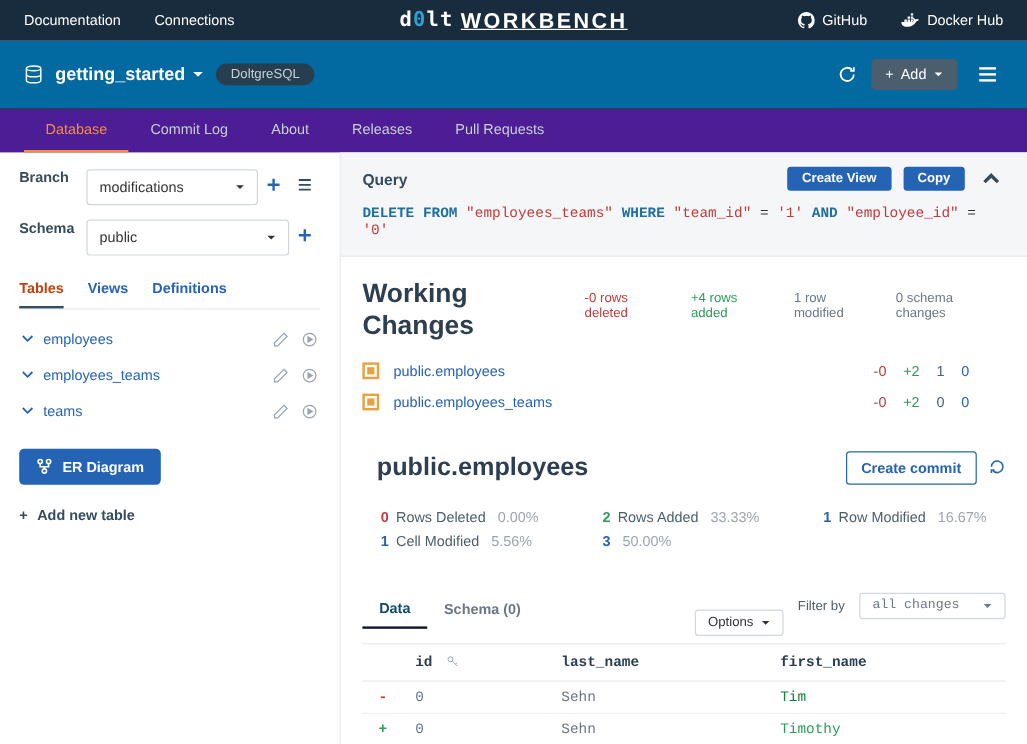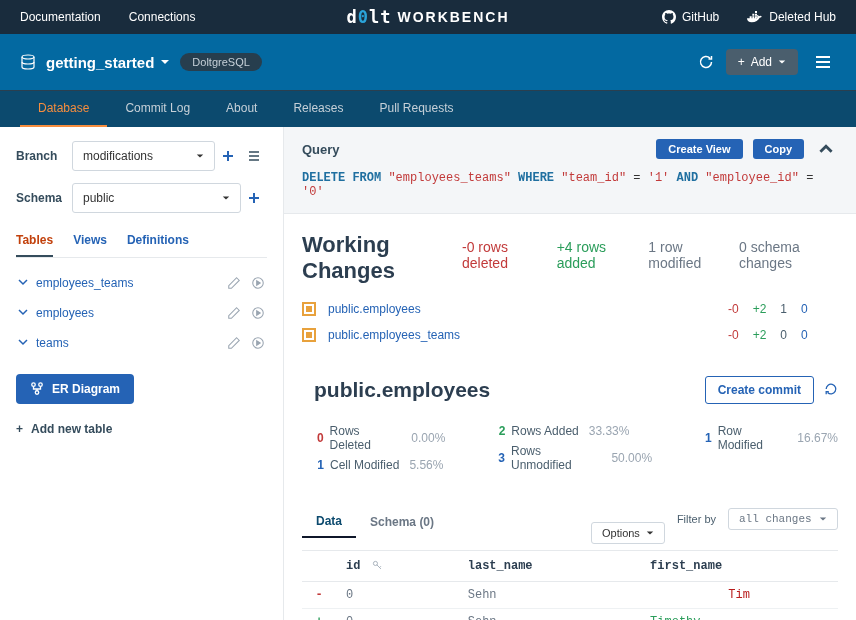--- a/index.html
+++ b/index.html
@@ -6,45 +6,45 @@
 body { font-family: -apple-system, BlinkMacSystemFont, "Segoe UI", Helvetica, Arial, sans-serif; font-size: 13px; color: #333; background: #fff; width: 856px; }
 .mono { font-family: "SFMono-Regular", Consolas, "Liberation Mono", Menlo, monospace; }
 
 
 .topbar { background: #192c3d; color: #fff; height: 34px; display: flex; align-items: center; padding: 0 20px; }
 .topbar .tleft { display: flex; gap: 28px; }
 .topbar a { color: #fff; font-size: 12px; }
 .topbar .brand { position: absolute; left: 50%; transform: translateX(-50%); display: flex; align-items: center; gap: 6px; font-weight: 700; letter-spacing: 1px; }
 .topbar .brand .logo { font-family: "SFMono-Regular", Consolas, monospace; font-weight: 700; font-size: 17px; color: #fff; }
 .topbar .brand .logo .o { color: #2aa3d9; }
-.topbar .brand .wb { font-size: 14px; letter-spacing: 2px; }
+.topbar .brand .wb { font-size: 18px; letter-spacing: 2px; text-decoration: underline; }
 .topbar .tright { margin-left: auto; display: flex; gap: 28px; align-items: center; font-size: 12px; }
 
 
 .repobar { background: #0369a1; color: #fff; height: 56px; display: flex; align-items: center; padding: 0 20px; }
 .repobar .dbicon { margin-right: 10px; }
 .repobar .dbname { font-weight: 600; font-size: 15px; margin-right: 6px; }
 .repobar .pill { background: #273e4e; color: #c6d0d8; border-radius: 12px; padding: 3px 12px; font-size: 11px; margin-left: 10px; }
 .repobar .rright { margin-left: auto; display: flex; gap: 12px; align-items: center; }
 .addbtn { background: #4a5e6d; color: #fff; border-radius: 4px; padding: 6px 12px; display: flex; align-items: center; gap: 6px; font-size: 12px; }
 .hamb { display: flex; flex-direction: column; gap: 3px; padding: 6px; }
 .hamb span { width: 14px; height: 2px; background: #fff; }
 
 
-.navbar { background: #0c4a6e; display: flex; padding: 0 20px; border-top: 1px solid #2a3f4f; }
+.navbar { background: #4c1d95; display: flex; padding: 0 20px; border-top: 1px solid #2a3f4f; }
 .navbar .ntab { color: #c6d0d8; font-size: 12px; padding: 10px 18px; cursor: pointer; }
 .navbar .ntab.active { color: #f68d3e; border-bottom: 2px solid #f68d3e; }
 
 
 .main { display: flex; }
 .sidebar { width: 284px; padding: 14px 16px 20px 16px; border-right: 1px solid #e6e9ec; }
 .content { flex: 1; }
 
 
-.srow { display: flex; align-items: center; margin-bottom: 12px; }
+.srow { display: flex; margin-bottom: 12px; }
 .srow label { width: 56px; font-weight: 600; font-size: 12px; color: #354c5c; }
 .sel { flex: 1; border: 1px solid #d0d7de; border-radius: 3px; height: 30px; display: flex; align-items: center; padding: 0 10px; justify-content: space-between; font-size: 12px; color: #333; background: #fff; }
 .iconbtn { width: 26px; height: 26px; display: flex; align-items: center; justify-content: center; color: #2563b5; cursor: pointer; }
 
 
 .stabs { display: flex; gap: 20px; margin-top: 20px; border-bottom: 1px solid #e6e9ec; padding-bottom: 0; }
 .stabs .stab { font-size: 12px; font-weight: 600; color: #2563b5; padding-bottom: 8px; cursor: pointer; }
 .stabs .stab.active { color: #c2410c; border-bottom: 2px solid #354c5c; }
 
 
@@ -65,21 +65,21 @@
 .btn-blue { background: #2563b5; color: #fff; border-radius: 3px; padding: 4px 12px; font-size: 11px; font-weight: 600; cursor: pointer; }
 .chev { width: 24px; height: 24px; display: flex; align-items: center; justify-content: center; color: #354c5c; cursor: pointer; }
 .sql { margin-top: 10px; font-size: 12px; }
 .sql .kw { color: #1f6fa0; font-weight: 700; }
 .sql .str { color: #c23a3a; }
 
 
 .wc { padding: 18px 18px 10px 18px; }
 .wchead { display: flex; align-items: baseline; }
 .wchead h2 { color: #2c3e50; font-size: 22px; font-weight: 700; }
-.wchead .stats { margin-left: auto; display: flex; gap: 14px; font-size: 14px; color: #6b7785; }
+.wchead .stats { margin-left: auto; display: flex; gap: 14px; font-size: 11px; color: #6b7785; }
 .wchead .stats .del { color: #c23a3a; }
 .wchead .stats .add { color: #2a9d5a; }
 
 .wclist { margin-top: 12px; }
 .wcrow { display: flex; align-items: center; padding: 6px 0; font-size: 12px; }
 .sq { width: 14px; height: 14px; border: 2px solid #e8a13c; display: flex; align-items: center; justify-content: center; margin-right: 12px; }
 .sq .inner { width: 6px; height: 6px; background: #e8a13c; }
 .wcrow .tname { color: #2563b5; font-weight: 500; }
 .wcrow .nums { margin-left: auto; display: flex; gap: 14px; font-size: 12px; width: 110px; }
 .wcrow .nums .d { color: #c23a3a; }
@@ -102,32 +102,32 @@
 .statitem.green .n { color: #2a9d5a; }
 .statitem.blue .n { color: #2563b5; }
 .statitem .pct { color: #9aa5b1; margin-left: 4px; }
 
 
 .dtabs { display: flex; align-items: center; margin-top: 22px; border-bottom: 1px solid #e6e9ec; }
 .dtabs .dtab { padding: 8px 14px; font-size: 12px; color: #6b7785; font-weight: 600; cursor: pointer; }
 .dtabs .dtab.active { color: #0c4a6e; border-bottom: 2px solid #0f172a; }
 .dtabs .dright { margin-left: auto; display: flex; gap: 12px; align-items: center; padding-bottom: 6px; }
 .optbtn { border: 1px solid #d0d7de; border-radius: 3px; padding: 4px 10px; font-size: 11px; display: flex; align-items: center; gap: 6px; cursor: pointer; margin-top: 28px; }
-.filter { border: 1px solid #d0d7de; border-radius: 3px; padding: 4px 10px; font-size: 11px; width: 110px; display: flex; align-items: center; justify-content: space-between; color: #6b7785; }
+.filter { border: 1px solid #d0d7de; border-radius: 3px; padding: 4px 10px; font-size: 11px; width: 122px; display: flex; align-items: center; justify-content: space-between; color: #6b7785; }
 
 
 table.diff { width: 100%; border-collapse: collapse; margin-top: 0; font-size: 12px; }
 table.diff th { text-align: left; padding: 8px 10px; font-weight: 700; color: #2c3e50; border-bottom: 1px solid #e6e9ec; }
 table.diff td { padding: 6px 10px; border-bottom: 1px solid #eef1f3; color: #6b7785; }
 table.diff tr.addrow td { background: #e3f3e8; }
 table.diff td.sign { width: 34px; text-align: center; font-weight: 700; }
 table.diff tr.delrow td.sign { color: #c23a3a; }
 table.diff tr.addrow td.sign { color: #2a9d5a; }
 table.diff tr.modrow td.sign { color: #2a9d5a; }
-table.diff td.changed { color: #b91c1c; text-align: center; }
+table.diff td.changed { color: #15803d; }
 table.diff td.changedg { color: #2a9d5a; }
 .pk svg { vertical-align: middle; margin-left: 4px; }
 
 svg { display: inline-block; }
 </style>
 </head>
 <body>
 
 <div class="topbar">
   <div class="tleft">
@@ -142,21 +142,21 @@
     <span style="display:flex;align-items:center;gap:6px;">
       <svg width="14" height="14" viewBox="0 0 16 16" fill="#fff">
           <path d="M8 0C3.58 0 0 3.58 0 8c0 3.54 2.29 6.53 5.47 7.59.4.07.55-.17.55-.38v-1.34c-2.23.48-2.7-1.07-2.7-1.07-.36-.93-.89-1.17-.89-1.17-.73-.5.06-.49.06-.49.8.06 1.23.83 1.23.83.72 1.23 1.88.87 2.34.67.07-.52.28-.88.51-1.08-1.78-.2-3.64-.89-3.64-3.95 0-.87.31-1.59.82-2.15-.08-.2-.36-1.02.08-2.12 0 0 .67-.21 2.2.82.64-.18 1.32-.27 2-.27s1.36.09 2 .27c1.53-1.04 2.2-.82 2.2-.82.44 1.1.16 1.92.08 2.12.51.56.82 1.27.82 2.15 0 3.07-1.87 3.75-3.65 3.95.29.25.54.73.54 1.48v2.2c0 .21.15.46.55.38C13.71 14.53 16 11.54 16 8c0-4.42-3.58-8-8-8z"></path>
         </svg>
       <span>GitHub</span>
     </span>
     <span style="display:flex;align-items:center;gap:6px;">
       <svg width="16" height="12" viewBox="0 0 24 18" fill="#fff">
           <path d="M4 8h3v3H4zm4 0h3v3H8zm4 0h3v3h-3zm-4-4h3v3H8zm4 0h3v3h-3zm0-4h3v3h-3zM0 11c0 4 3 6 7 6 6 0 10-3 12-7 2 0 3-1 3-2-1-1-3-1-4 0-1-2-3-2-3-2s0 2 1 3c-1 1-2 2-5 2H0z"></path>
         </svg>
-      <span>Deleted Hub</span>
+      <span>Docker Hub</span>
     </span>
   </div>
 </div>
 
 <div class="repobar">
   <svg class="dbicon" width="16" height="16" viewBox="0 0 16 16" fill="none" stroke="#fff" stroke-width="1.2">
       <ellipse cx="8" cy="3" rx="6" ry="2"></ellipse>
       <path d="M2 3v10c0 1.1 2.7 2 6 2s6-.9 6-2V3"></path>
       <path d="M2 8c0 1.1 2.7 2 6 2s6-.9 6-2"></path>
     </svg>
@@ -233,36 +233,36 @@
       <div class="stab active">Tables</div>
       <div class="stab">Views</div>
       <div class="stab">Definitions</div>
     </div>
 
     <div class="tlist" id="tlist">
         <div class="trow">
           <span class="exp"><svg width="10" height="10" viewBox="0 0 10 10" fill="none" stroke="#2563b5" stroke-width="1.5">
               <path d="M1 3l4 4 4-4"></path>
             </svg></span>
-    <span>employees_teams</span>
+    <span>employees</span>
     <span class="ract">
       <svg viewBox="0 0 16 16" fill="none" stroke="#9aa5b1" stroke-width="1.2">
               <path d="M11 2l3 3-9 9H2v-3z"></path>
             </svg>
       <svg viewBox="0 0 16 16" fill="none" stroke="#9aa5b1" stroke-width="1.2">
               <circle cx="8" cy="8" r="6"></circle>
               <path d="M6.5 5.5v5l4-2.5z" fill="#9aa5b1"></path>
             </svg>
     </span>
         </div>
         <div class="trow">
           <span class="exp"><svg width="10" height="10" viewBox="0 0 10 10" fill="none" stroke="#2563b5" stroke-width="1.5">
               <path d="M1 3l4 4 4-4"></path>
             </svg></span>
-    <span>employees</span>
+    <span>employees_teams</span>
     <span class="ract">
       <svg viewBox="0 0 16 16" fill="none" stroke="#9aa5b1" stroke-width="1.2">
               <path d="M11 2l3 3-9 9H2v-3z"></path>
             </svg>
       <svg viewBox="0 0 16 16" fill="none" stroke="#9aa5b1" stroke-width="1.2">
               <circle cx="8" cy="8" r="6"></circle>
               <path d="M6.5 5.5v5l4-2.5z" fill="#9aa5b1"></path>
             </svg>
     </span>
         </div>
@@ -392,21 +392,20 @@
             </div>
           </div>
           <div class="statcol">
             <div class="statitem green">
               <span class="n">2</span>
               <span>Rows Added</span>
               <span class="pct">33.33%</span>
             </div>
             <div class="statitem blue">
               <span class="n">3</span>
-              <span>Rows Unmodified</span>
               <span class="pct">50.00%</span>
             </div>
           </div>
           <div class="statcol">
             <div class="statitem blue">
               <span class="n">1</span>
               <span>Row Modified</span>
               <span class="pct">16.67%</span>
             </div>
           </div>

